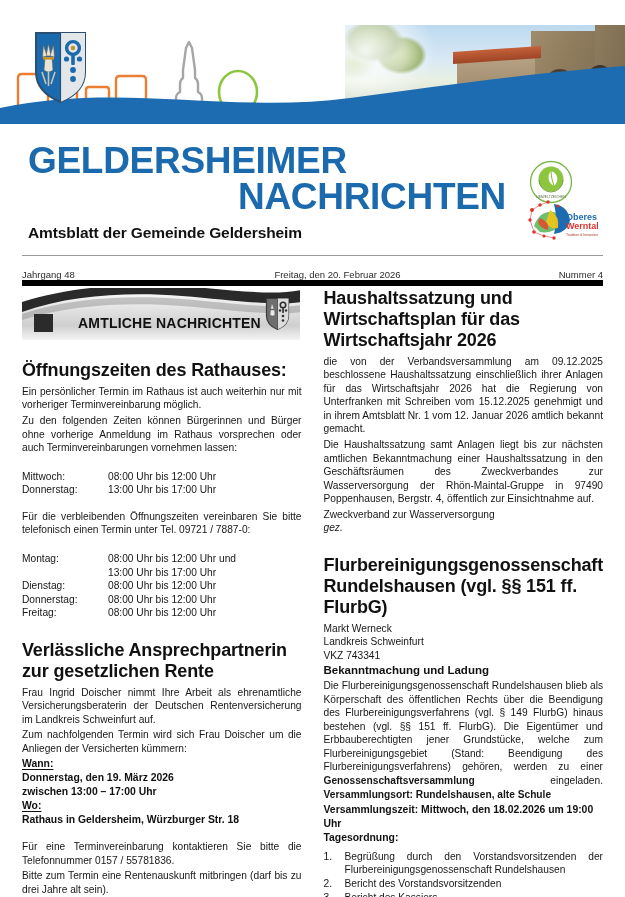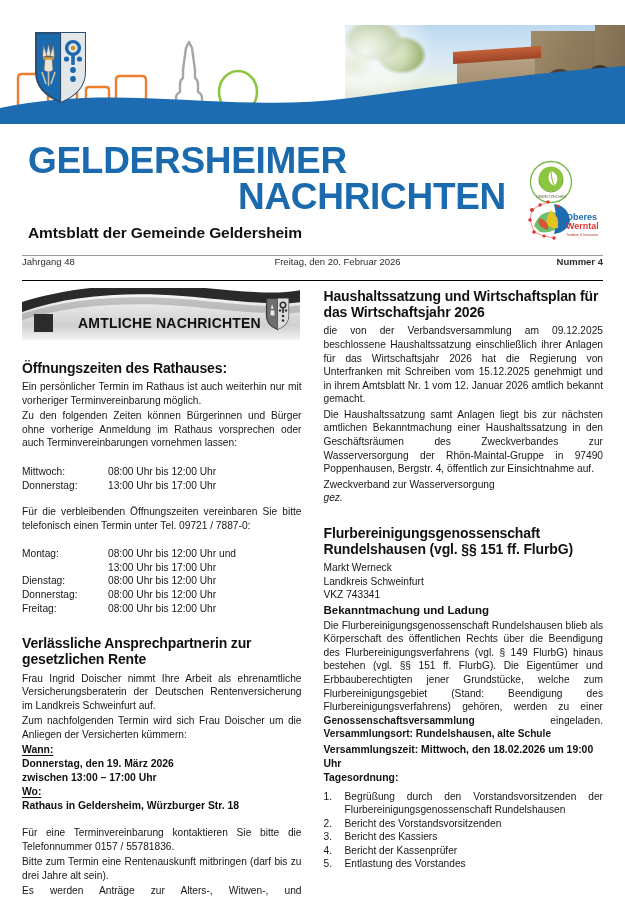--- a/index.html
+++ b/index.html
@@ -164,29 +164,29 @@
   }
 
   
   .issue-bar {
     position: absolute;
     left: 22px;
     top: 255px;
     width: 581px;
     height: 24px;
     border-top: 1px solid #9a9a9a;
-    border-bottom: 1px solid #000000;
+    border-bottom: 6px solid #000000;
     display: flex;
-    align-items: flex-start;
+    align-items: flex-end;
     font-size: 9.5px;
     color: #2b2b2b;
   }
   .issue-left { flex: 0 0 200px; text-align: left; }
   .issue-mid  { flex: 1 1 auto; text-align: center; }
-  .issue-right{ flex: 0 0 150px; text-align: right; font-weight: bold; }
+  .issue-right{ flex: 0 0 150px; text-align: right; }
 
   
   .columns {
     position: absolute;
     left: 22px;
     top: 288px;
     width: 581px;
     height: 600px;
     display: flex;
     gap: 22px;
@@ -222,21 +222,21 @@
   .banner-crest {
     position: absolute;
     right: 10px;
     top: 9px;
     width: 25px;
     height: 34px;
   }
 
   
   h2.headline {
-    font-size: 14px;
+    font-size: 18px;
     font-weight: bold;
     line-height: 1.16;
     margin: 0 0 4px 0;
     color: #111;
     letter-spacing: -0.15px;
   }
   h3.subhead {
     font-size: 11.5px;
     font-weight: bold;
     line-height: 1.2;

